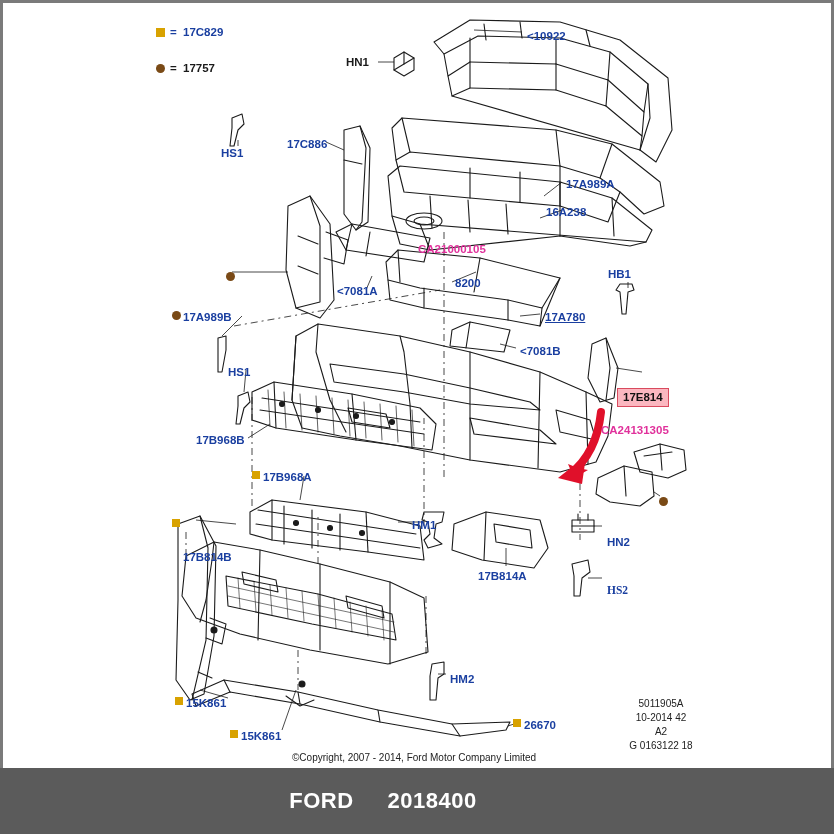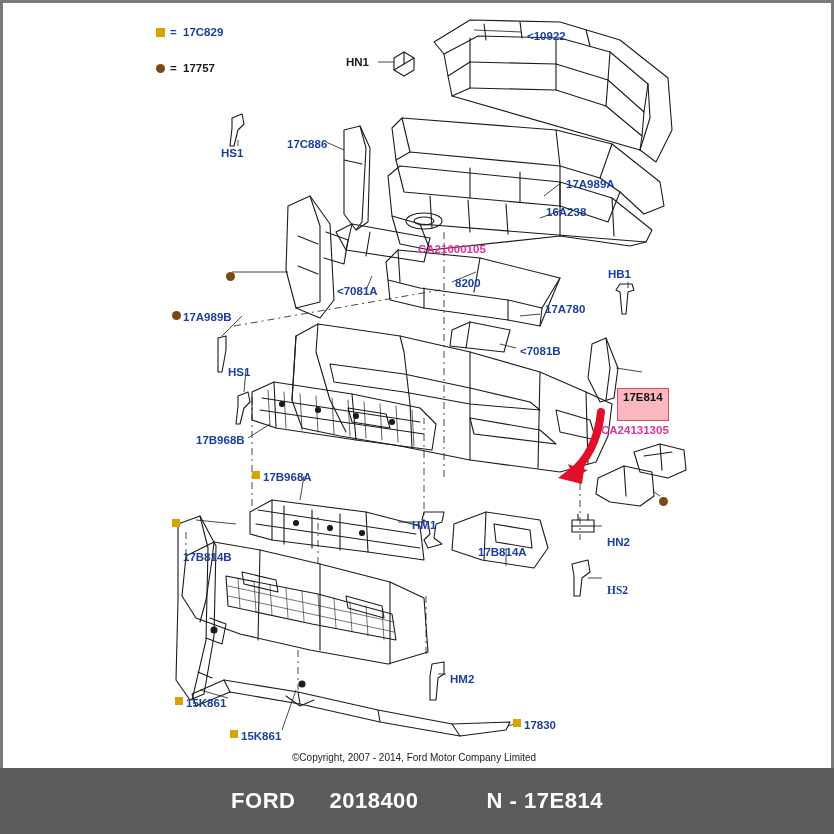--- a/index.html
+++ b/index.html
@@ -57,21 +57,21 @@
     border-radius: 50%;
     background: #7a4a16;
   }
   .hl-box {
     position: absolute;
     background: #fbb7c0;
     border: 1px solid #d94a5e;
     color: #111;
     font-size: 11.5px;
     font-weight: bold;
-    padding: 2px 5px 17px 5px;
+    padding: 2px 5px 3px 5px;
     line-height: 12px;
   }
   .copyright {
     position: absolute;
     font-size: 10px;
     color: #222;
     white-space: nowrap;
   }
   .stampblock {
     position: absolute;
@@ -407,45 +407,50 @@
 
   <div class="lbl lbl-black" style="left:346px; top:56px;">HN1</div>
   <div class="lbl lbl-blue" style="left:527px; top:30px;">&lt;10922</div>
   <div class="lbl lbl-blue" style="left:221px; top:147px;">HS1</div>
   <div class="lbl lbl-blue" style="left:287px; top:138px;">17C886</div>
   <div class="lbl lbl-blue" style="left:566px; top:178px;">17A989A</div>
   <div class="lbl lbl-blue" style="left:546px; top:206px;">16A238</div>
   <div class="lbl lbl-pink" style="left:418px; top:243px;">CA21000105</div>
   <div class="lbl lbl-blue" style="left:455px; top:277px;">8200</div>
   <div class="lbl lbl-blue" style="left:337px; top:285px;">&lt;7081A</div>
-  <div class="lbl lbl-blue" style="left:545px; top:303px;">17A780</div>
+  <div class="lbl lbl-blue" style="left:545px; top:311px;text-decoration:underline;">17A780</div>
   <div class="lbl lbl-blue" style="left:608px; top:268px;">HB1</div>
   <div class="lbl lbl-blue" style="left:183px; top:311px;">17A989B</div>
   <div class="lbl lbl-blue" style="left:520px; top:345px;">&lt;7081B</div>
   <div class="lbl lbl-blue" style="left:228px; top:366px;">HS1</div>
   <div class="lbl lbl-blue" style="left:196px; top:434px;">17B968B</div>
   <div class="lbl lbl-blue" style="left:263px; top:471px;">17B968A</div>
   <div class="lbl lbl-blue" style="left:372px; top:519px;margin-left:40px;">HM1</div>
   <div class="lbl lbl-blue" style="left:183px; top:519px;margin-top:32px;">17B814B</div>
-  <div class="lbl lbl-blue" style="left:478px; top:546px;text-align:center;">17B814A</div>
+  <div class="lbl lbl-blue" style="left:478px; top:570px;text-align:center;">17B814A</div>
   <div class="lbl lbl-blue" style="left:607px; top:536px;">HN2</div>
   <div class="lbl lbl-blue" style="left:607px; top:584px;font-family:Liberation Serif, serif;">HS2</div>
   <div class="lbl lbl-blue" style="left:450px; top:673px;">HM2</div>
   <div class="lbl lbl-blue" style="left:186px; top:697px;">15K861</div>
   <div class="lbl lbl-blue" style="left:241px; top:730px;">15K861</div>
-  <div class="lbl lbl-blue" style="left:524px; top:719px;">17830</div>
+  <div class="lbl lbl-blue" style="left:524px; top:719px;">26670</div>
 
   <div class="hl-box" style="left:617px; top:388px;">17E814</div>
   <div class="lbl lbl-pink" style="left:601px; top:424px;">CA24131305</div>
 
   <div class="copyright" style="left:292px; top:752px;">©Copyright, 2007 - 2014, Ford Motor Company Limited</div>
 
+  <div class="stampblock" style="left:586px; top:697px; width:150px;">
+    <div>5011905A</div>
+    <div>10-2014 42</div>
+    <div>A2</div>
+    <div>G 0163122 18</div>
+  </div>
 
 </div>
 
 <div id="footer">
   <span class="ftxt">FORD</span>
   <span class="fpad"></span>
   <span class="ftxt">2018400</span>
   <span class="fpad"></span>
   <span class="fpad"></span>
-  <span class="ftxt">N - 17E814</span>
 </div>
 
 </body></html>

